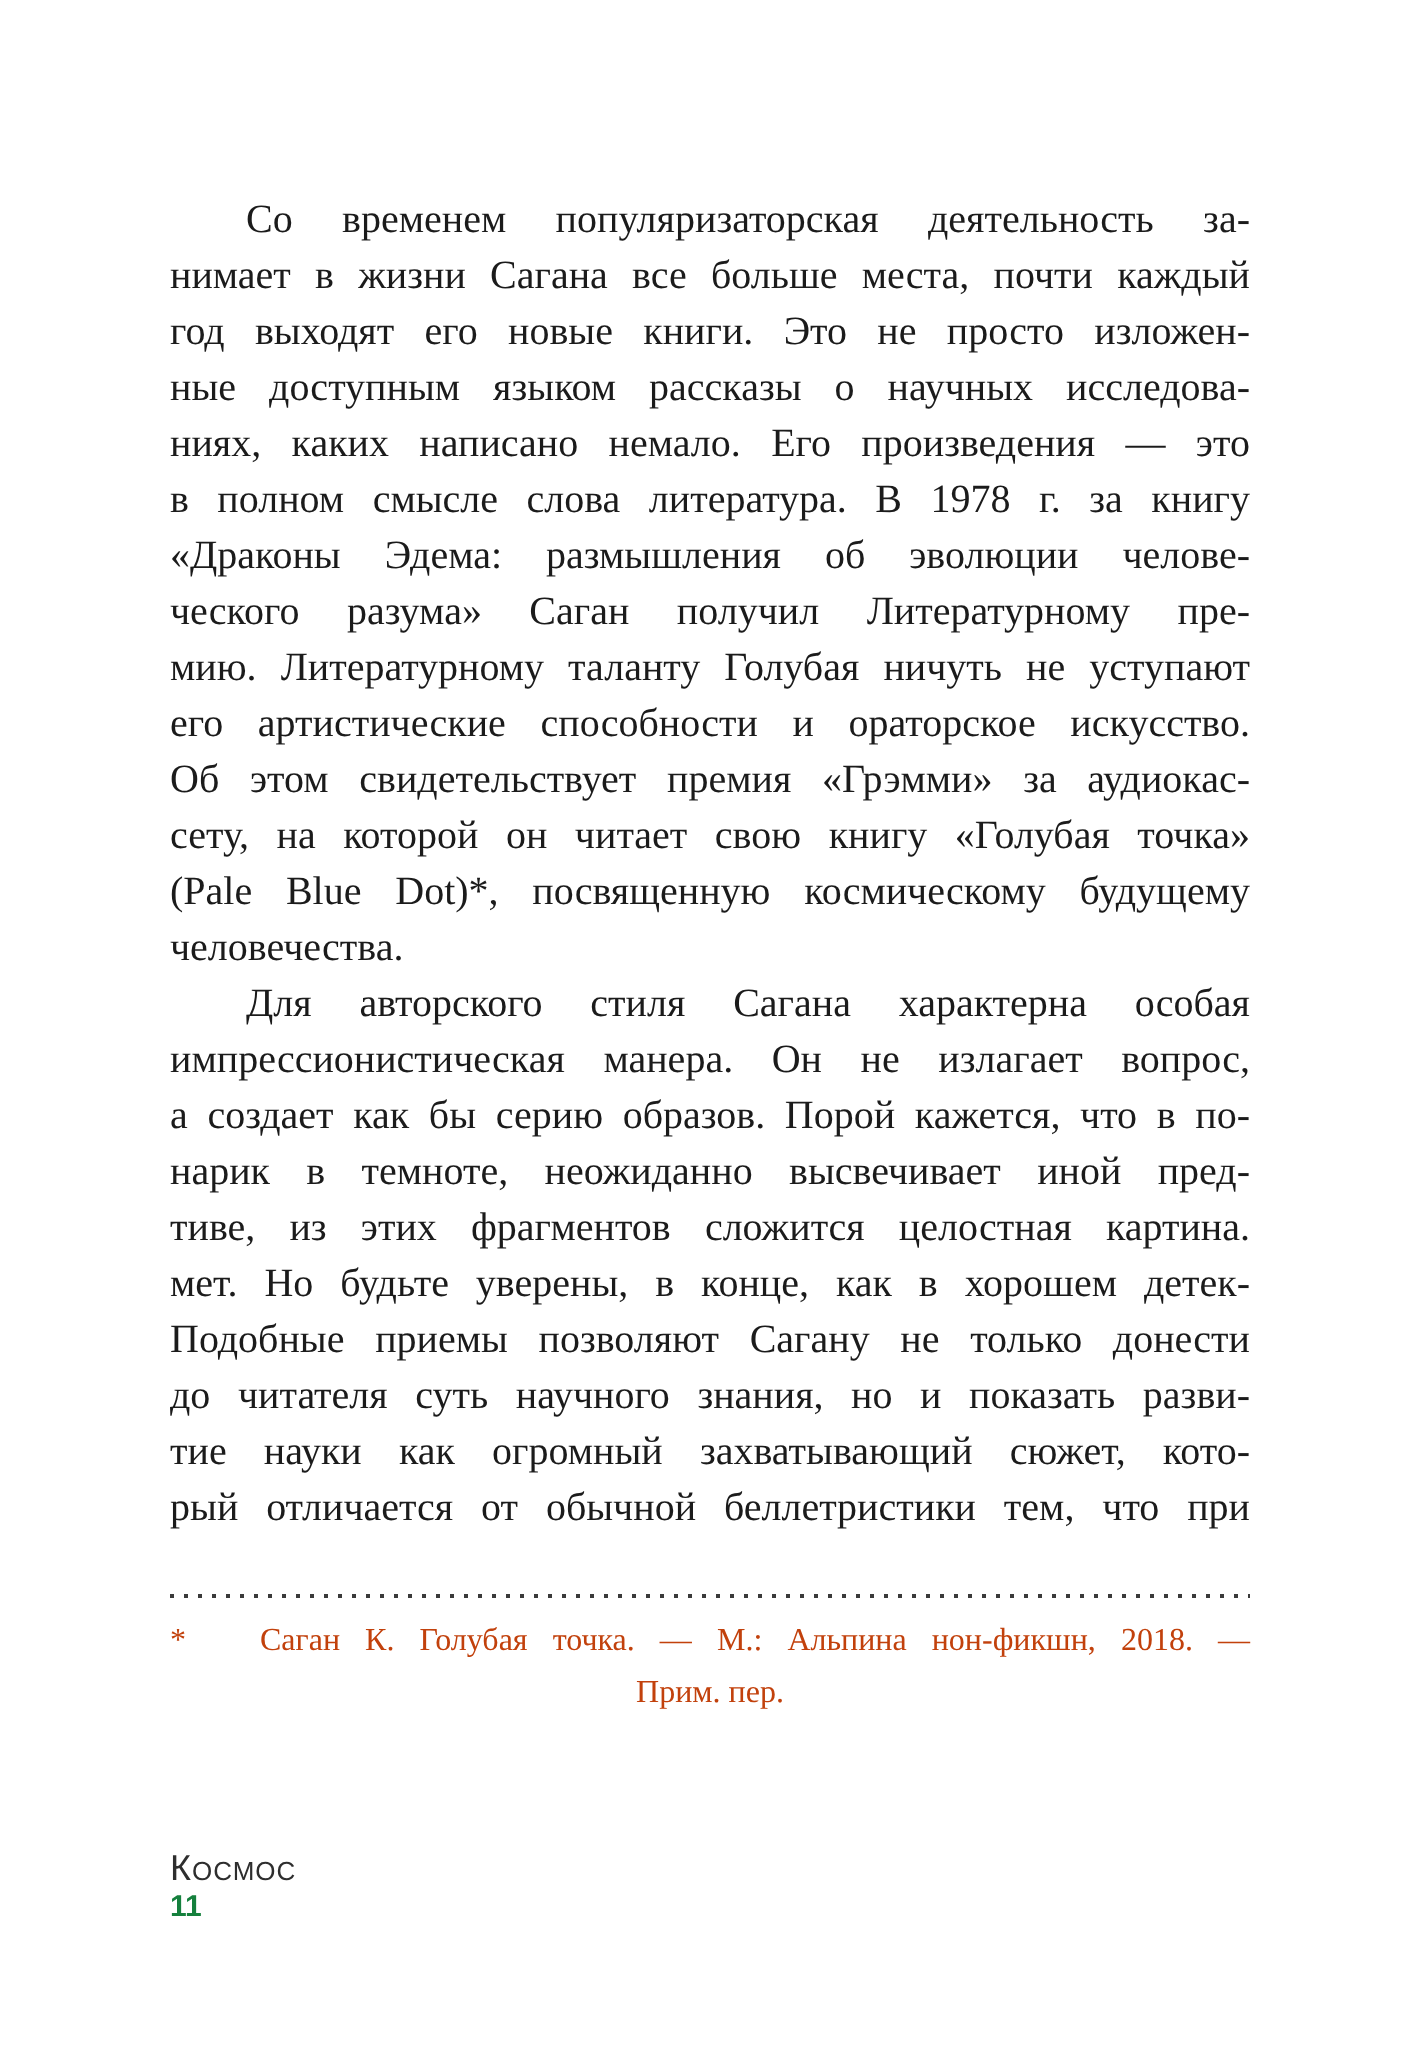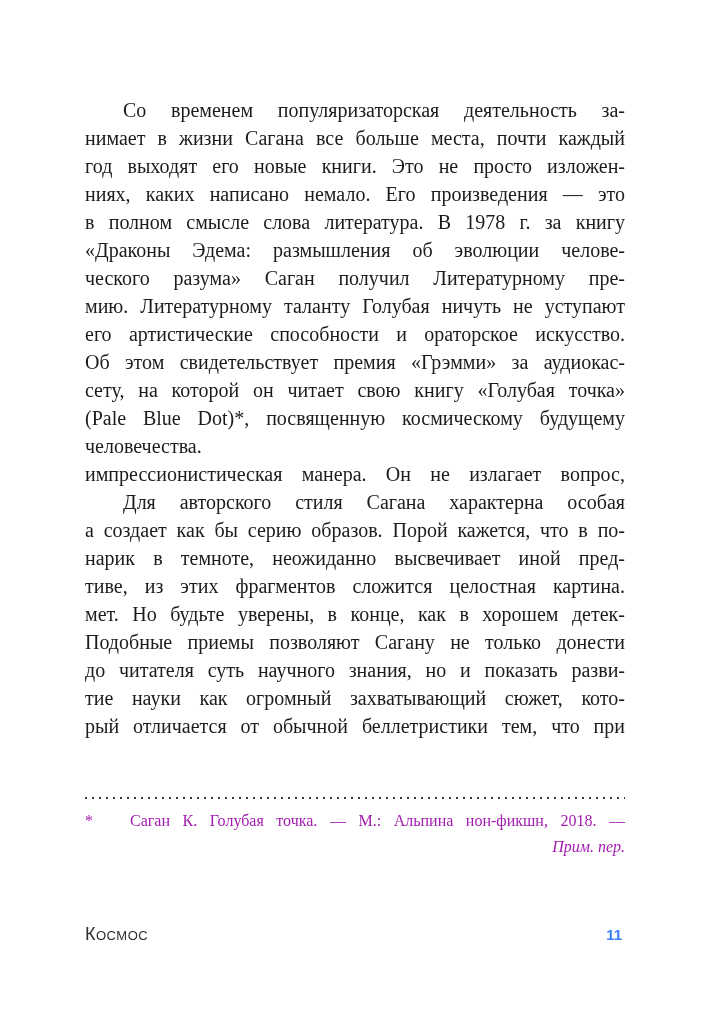--- a/index.html
+++ b/index.html
@@ -35,86 +35,87 @@
   .line.plast {
     text-align-last: left;
   }
   .footnote {
     position: absolute;
     top: 797px;
     left: 85px;
     width: 540px;
     font-size: 16px;
     line-height: 26px;
-    color: #a21caf;
+    color: #c2410c;
   }
   .fn-rule {
     height: 2px;
     background: repeating-linear-gradient(to right, #3a3a3a 0 2px, transparent 2px 7px);
     margin-bottom: 9px;
   }
   .fn-line {
     text-align: justify;
   }
   .fn-line.justify-last {
     text-align-last: justify;
     white-space: nowrap;
   }
   .fn-marker {
     display: inline-block;
     width: 45px;
   }
   .fn-line.italic {
-    font-style: italic;
-    text-align: right;
+    text-align: center;
   }
   .footer {
     position: absolute;
     top: 924px;
     left: 85px;
     width: 537px;
     display: flex;
     justify-content: space-between;
     align-items: baseline;
     font-family: "Liberation Sans", sans-serif;
+    flex-direction: column;
   }
   .running-title {
     font-size: 18px;
     font-variant: small-caps;
     letter-spacing: 0.5px;
     color: #2e2e2e;
     font-weight: 400;
   }
   .page-number {
     font-size: 15px;
     font-weight: 700;
-    color: #3b82f6;
+    color: #15803d;
   }
 </style>
 </head>
 <body>
 
 <div class="page">
 
   <div class="content" id="body-text">
       <div class="line first">Со временем популяризаторская деятельность за-</div>
       <div class="line">нимает в жизни Сагана все больше места, почти каждый</div>
       <div class="line">год выходят его новые книги. Это не просто изложен-</div>
+      <div class="line">ные доступным языком рассказы о научных исследова-</div>
       <div class="line">ниях, каких написано немало. Его произведения — это</div>
       <div class="line">в полном смысле слова литература. В 1978 г. за книгу</div>
       <div class="line">«Драконы Эдема: размышления об эволюции челове-</div>
       <div class="line">ческого разума» Саган получил Литературному пре-</div>
       <div class="line">мию. Литературному таланту Голубая ничуть не уступают</div>
       <div class="line">его артистические способности и ораторское искусство.</div>
       <div class="line">Об этом свидетельствует премия «Грэмми» за аудиокас-</div>
       <div class="line">сету, на которой он читает свою книгу «Голубая точка»</div>
       <div class="line">(Pale Blue Dot)*, посвященную космическому будущему</div>
       <div class="line plast">человечества.</div>
+      <div class="line first">Для авторского стиля Сагана характерна особая</div>
       <div class="line">импрессионистическая манера. Он не излагает вопрос,</div>
-      <div class="line first">Для авторского стиля Сагана характерна особая</div>
       <div class="line">а создает как бы серию образов. Порой кажется, что в по-</div>
       <div class="line">нарик в темноте, неожиданно высвечивает иной пред-</div>
       <div class="line">тиве, из этих фрагментов сложится целостная картина.</div>
       <div class="line">мет. Но будьте уверены, в конце, как в хорошем детек-</div>
       <div class="line">Подобные приемы позволяют Сагану не только донести</div>
       <div class="line">до читателя суть научного знания, но и показать разви-</div>
       <div class="line">тие науки как огромный захватывающий сюжет, кото-</div>
       <div class="line">рый отличается от обычной беллетристики тем, что при</div>
     </div>
 

